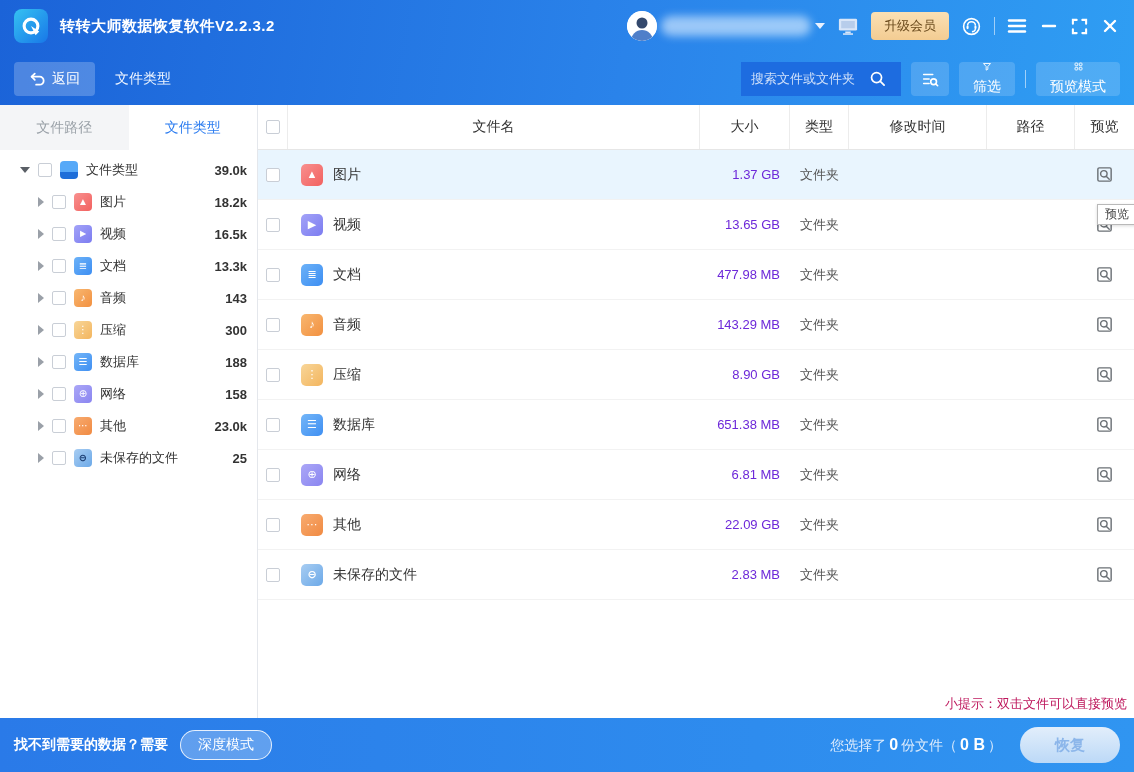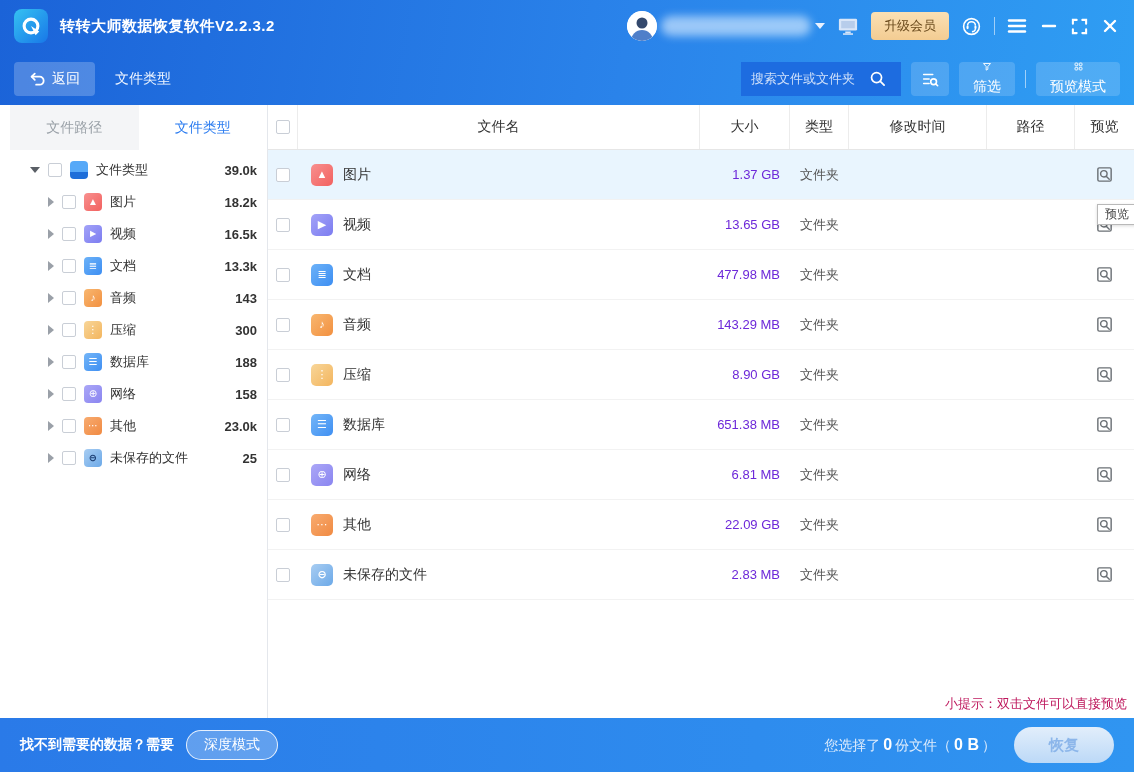--- a/index.html
+++ b/index.html
@@ -34,21 +34,21 @@
                width:160px; padding:0 10px; }
   .searchbox input { background:transparent; border:none; outline:none; color:#fff; font-size:13px;
                      width:118px; font-family:inherit; }
   .searchbox input::placeholder { color:#cfe0fa; }
   .tool-btn { display:flex; align-items:center; justify-content:center; gap:7px;
               background:rgba(255,255,255,.16); border:none; color:#fff; font-size:14px;
               height:34px; padding:0 14px; border-radius:4px; cursor:pointer;flex-direction:column; }
   .tool-btn.square { width:38px; padding:0; }
 
   
-  .body { flex:1; display:flex; min-height:0;margin-left:10px; }
+  .body { flex:1; display:flex; min-height:0; }
   .sidebar { width:258px; flex:none; border-right:1px solid #e4e7ec; display:flex; flex-direction:column; background:#fff; }
   .tabs { height:45px; display:flex; flex:none; }
   .tab { flex:1; display:flex; align-items:center; justify-content:center; font-size:14px;
          background:#f4f5f7; color:#9aa1a8; cursor:pointer; }
   .tab.active { background:#fff; color:#2b7cf0; }
   .tree { flex:1; overflow:hidden; padding-top:4px; }
   .tree-item { height:32px; display:flex; align-items:center; padding-right:10px; cursor:pointer; }
   .tree-item.lvl0 { padding-left:20px; }
   .tree-item.lvl1 { padding-left:38px; }
   .arrow-down { width:0; height:0; border-left:5px solid transparent; border-right:5px solid transparent;
@@ -91,21 +91,21 @@
   .ricon { width:22px; height:22px; border-radius:5px; flex:none; display:flex; align-items:center;
            justify-content:center; color:#fff; font-size:11px; line-height:1; }
   .prev-btn { background:none; border:none; cursor:pointer; display:flex; padding:2px; }
 
   .hint { position:absolute; right:7px; bottom:5px; font-size:13px; color:#be185d; }
   .tooltip { position:absolute; top:99px; right:-3px; background:#fff; border:1px solid #b9b9b9;
              padding:1px 7px; font-size:12px; color:#444; box-shadow:0 1px 3px rgba(0,0,0,.15); }
 
   
   .footer { height:54px; flex:none; background:linear-gradient(90deg,#2a7ae8,#3095f1);
-            display:flex; align-items:center; padding:0 20px; }
+            display:flex; align-items:center; padding:0 14px; }
   .deep-text { color:#fff; font-size:14px; font-weight:700; }
   .deep-btn { margin-left:12px; background:rgba(255,255,255,.25); border:1px solid rgba(255,255,255,.85);
               color:#fff; font-size:14px; padding:5px 17px; border-radius:16px; cursor:pointer; }
   .foot-right { margin-left:auto; display:flex; align-items:center; }
   .sel-text { color:#dcebfc; font-size:14px; }
   .sel-text b { color:#fff; font-size:16px; padding:0 3px; }
   .recover-btn { margin-left:18px; width:100px; height:36px; border-radius:18px; border:none; cursor:pointer;
                  background:linear-gradient(180deg,#e2eefb,#bcd9f7); color:#8cb6ea; font-size:15px; font-weight:700; }
 </style>
 </head>

